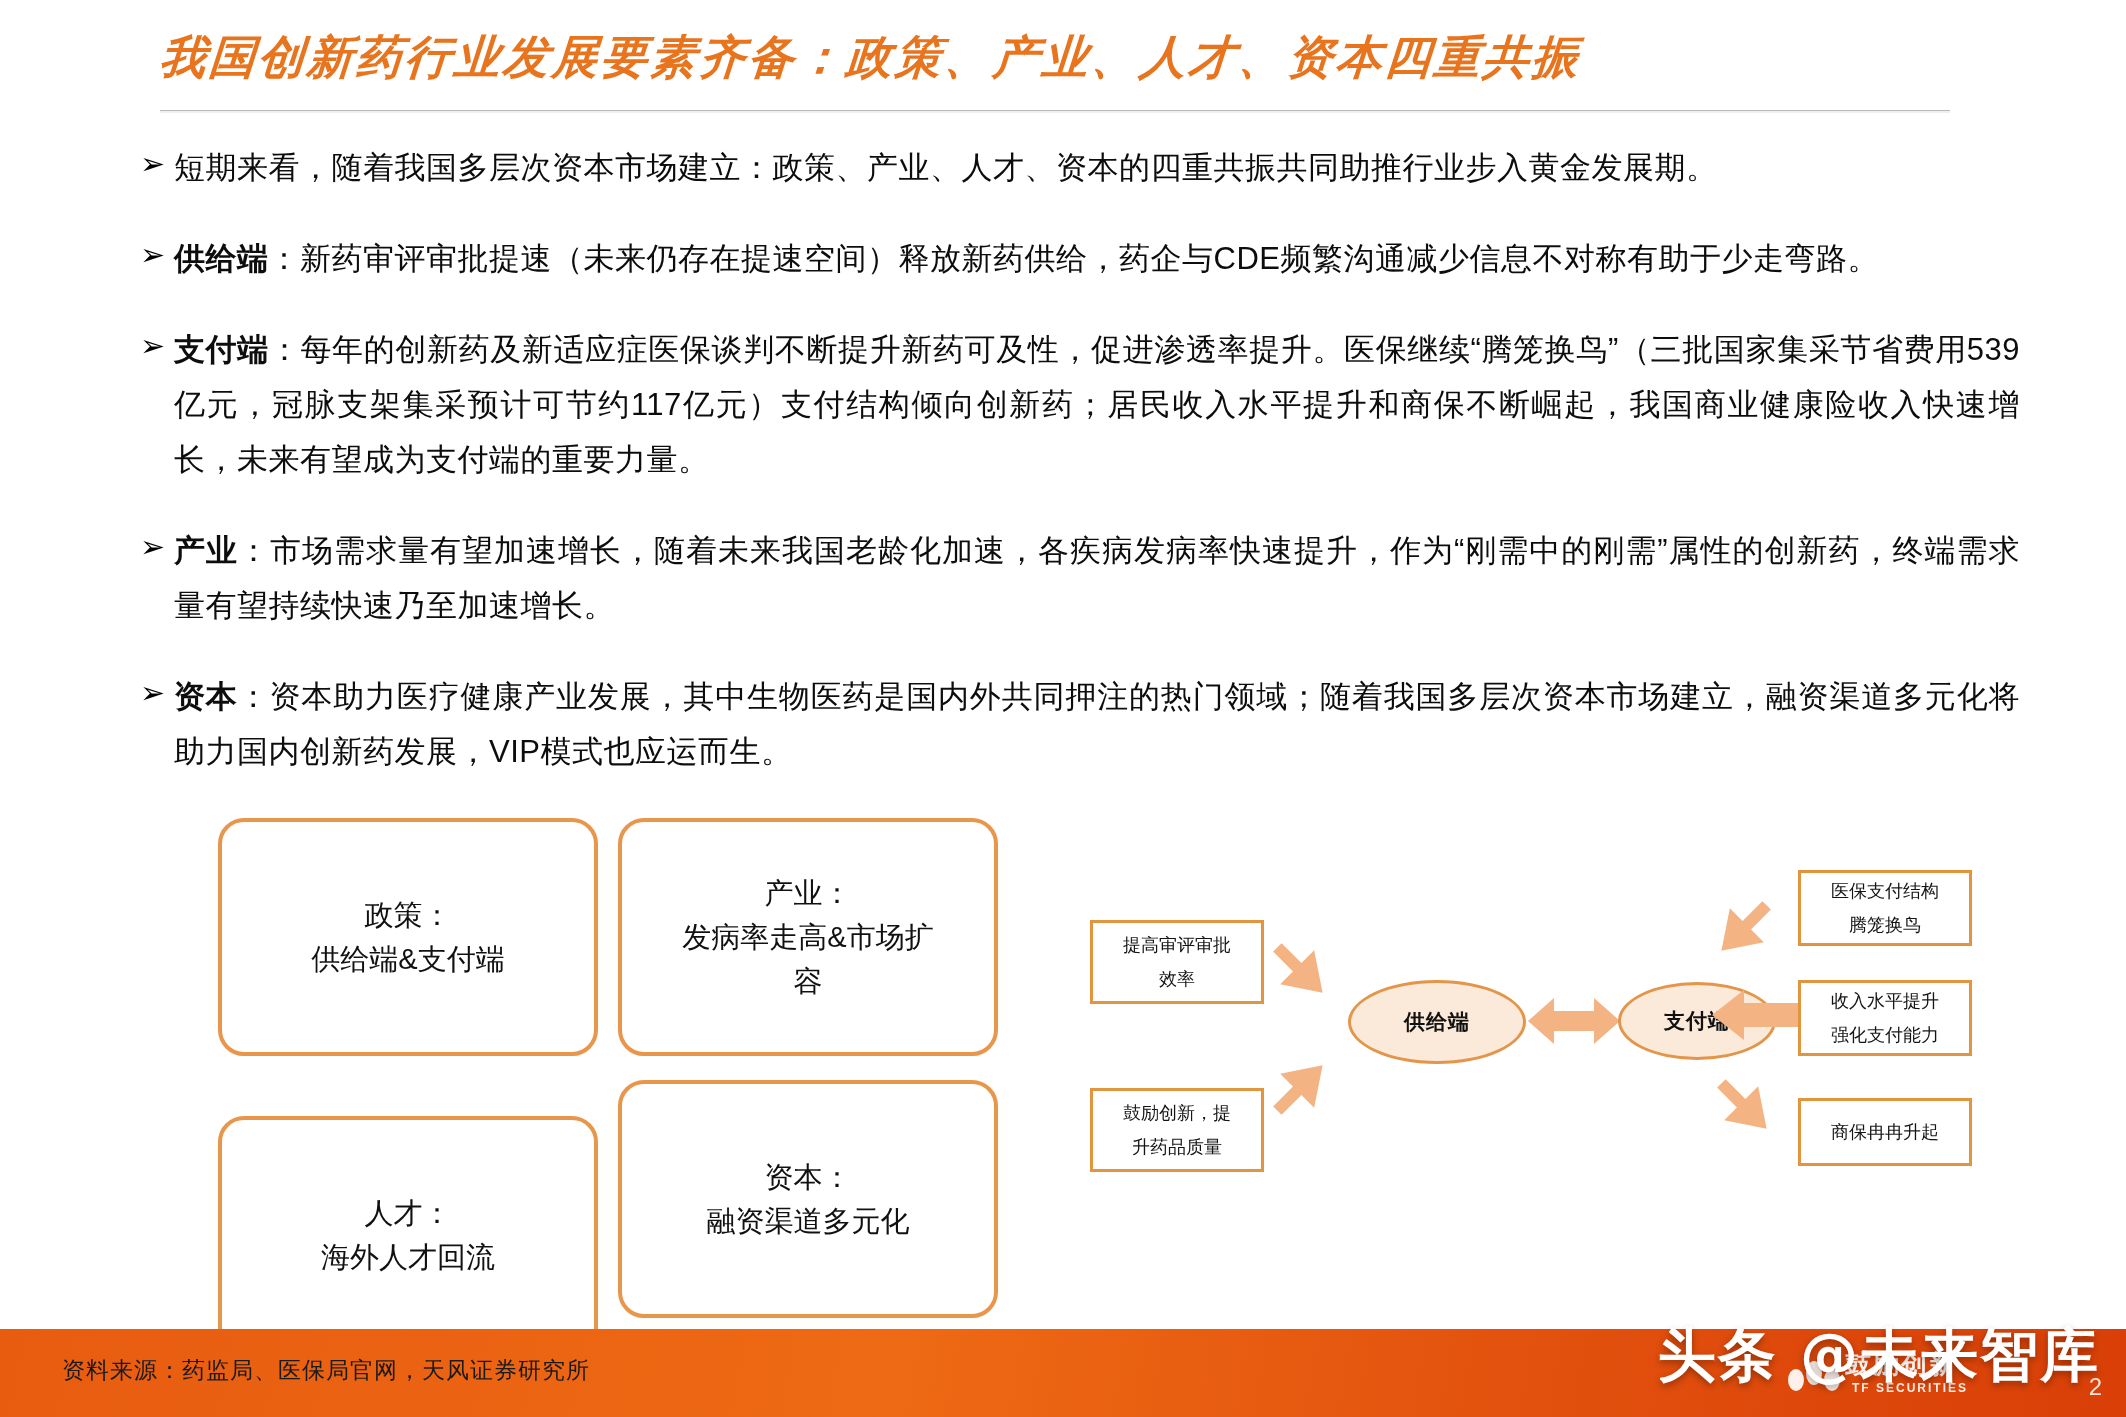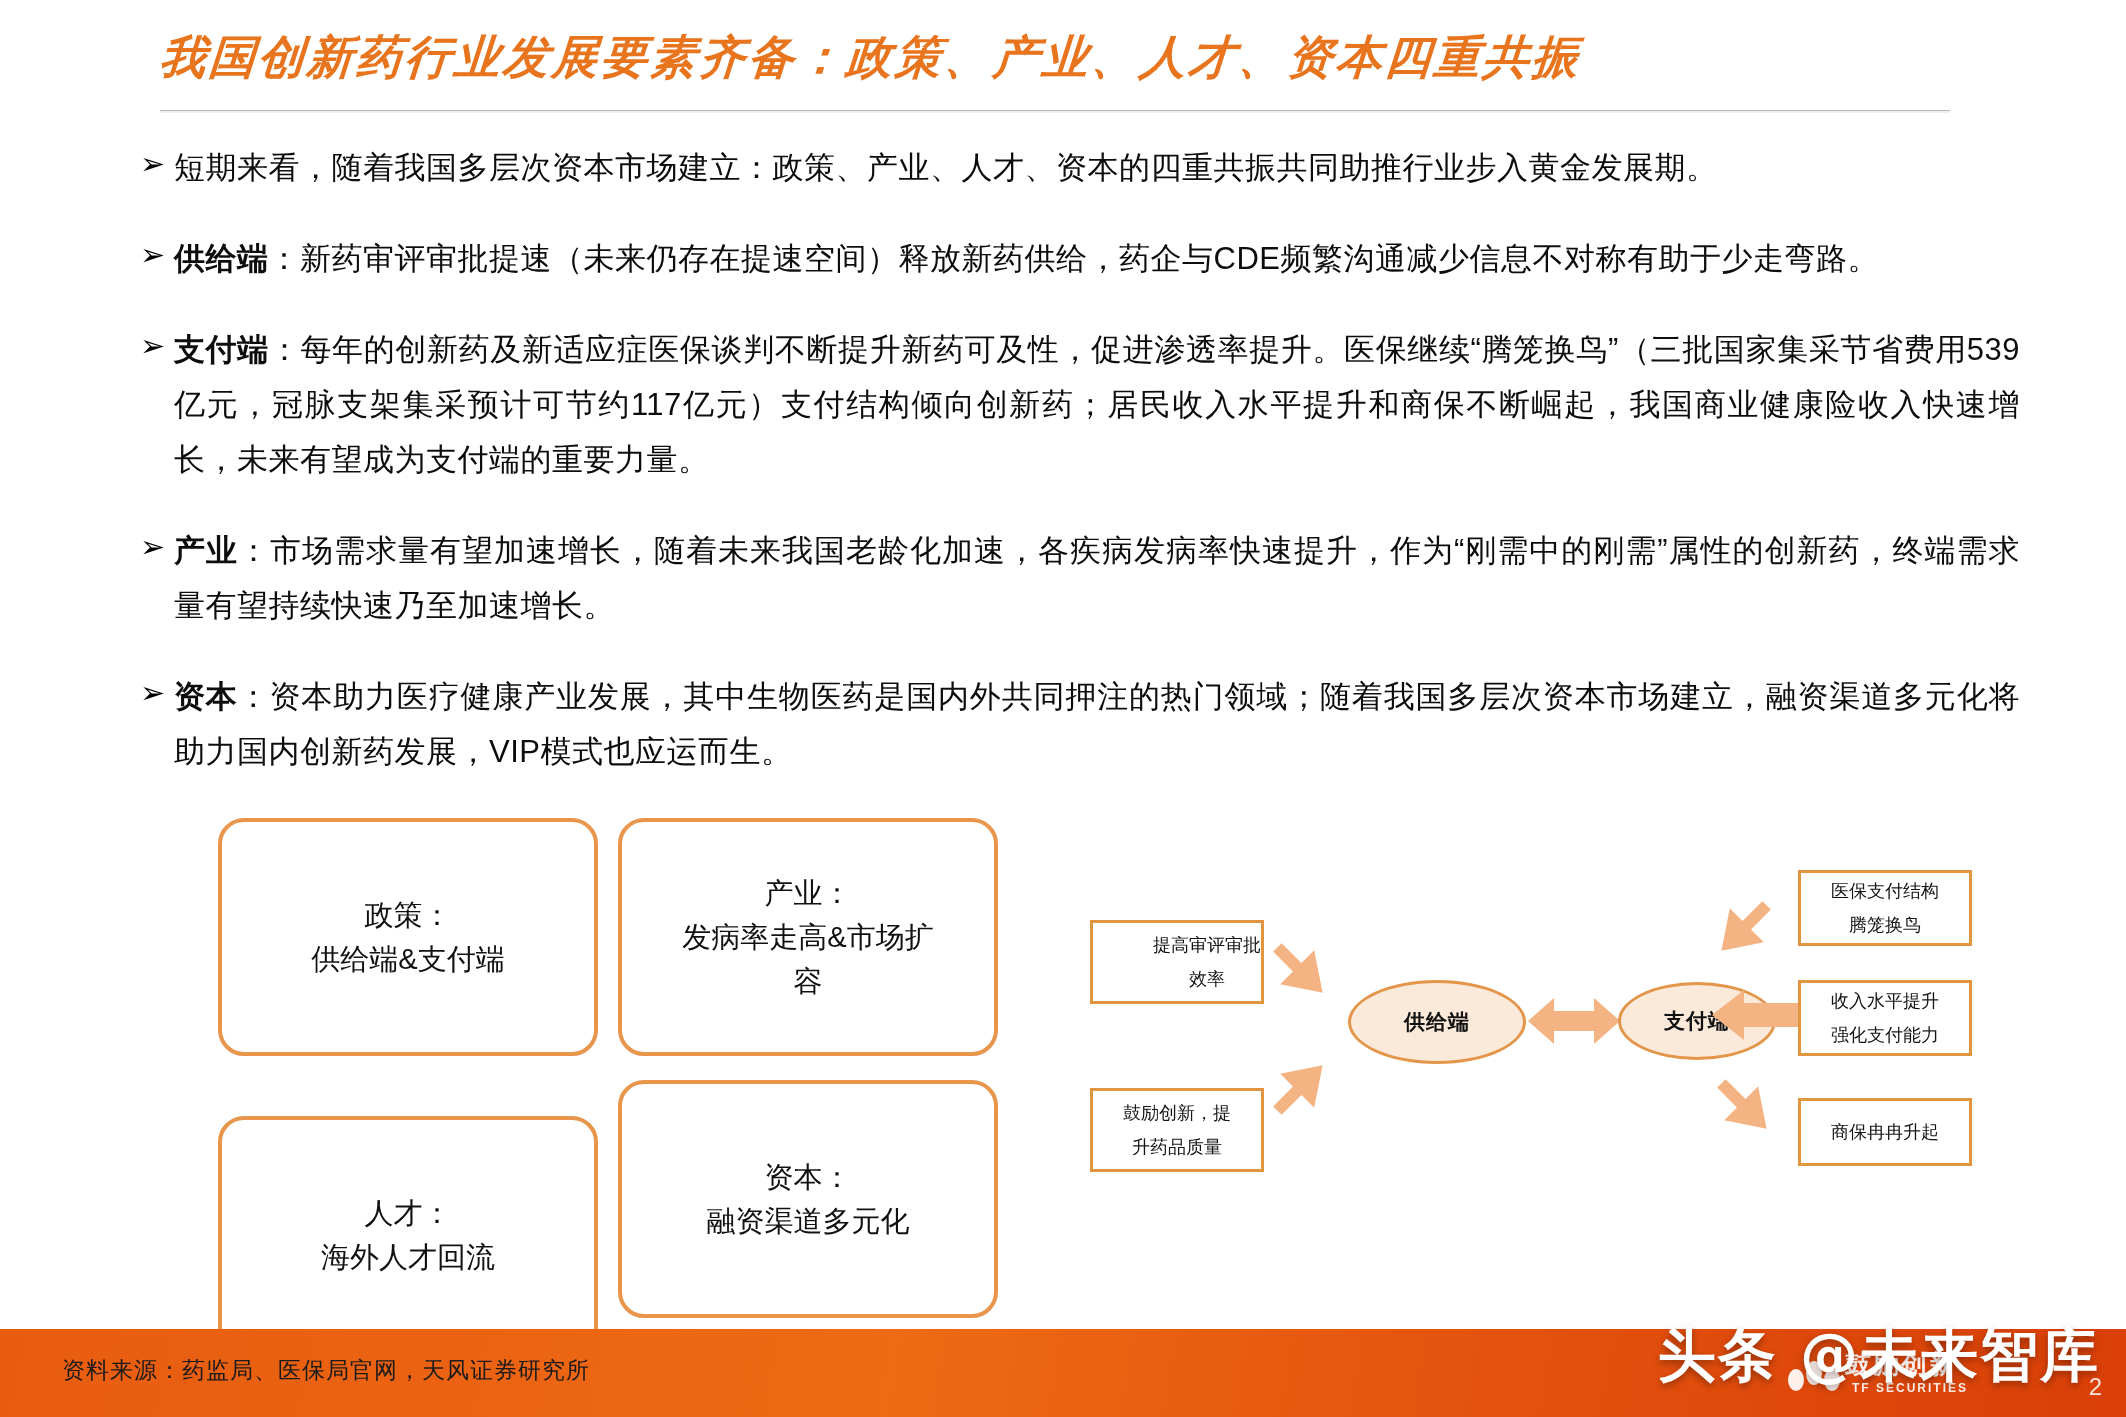--- a/index.html
+++ b/index.html
@@ -56,21 +56,21 @@
   
   #flow{position:absolute;left:1080px;top:870px;width:930px;height:330px;}
   .fbox{
     position:absolute;background:#ffffff;
     border:3px solid #E2953F;
     display:flex;align-items:center;justify-content:center;
     text-align:center;
     font-size:18px;line-height:34px;color:#141414;
   }
   .fbox span{white-space:pre-line;}
-  #fbox-l0{left:10px;top:50px;width:168px;height:78px;justify-content:flex-end;}
+  #fbox-l0{left:10px;top:50px;width:168px;height:78px;}
   #fbox-l1{left:10px;top:182px;width:168px;height:78px;margin-top:36px;}
   #fbox-r0{left:718px;top:0px;width:168px;height:70px;}
   #fbox-r1{left:718px;top:110px;width:168px;height:70px;}
   #fbox-r2{left:718px;top:228px;width:168px;height:62px;}
   .ellipse{
     position:absolute;border:3px solid #E3954A;border-radius:50%;
     background:#FBE9DA;
     display:flex;align-items:center;justify-content:center;
     font-size:21px;font-weight:700;color:#111;letter-spacing:1px;
   }

